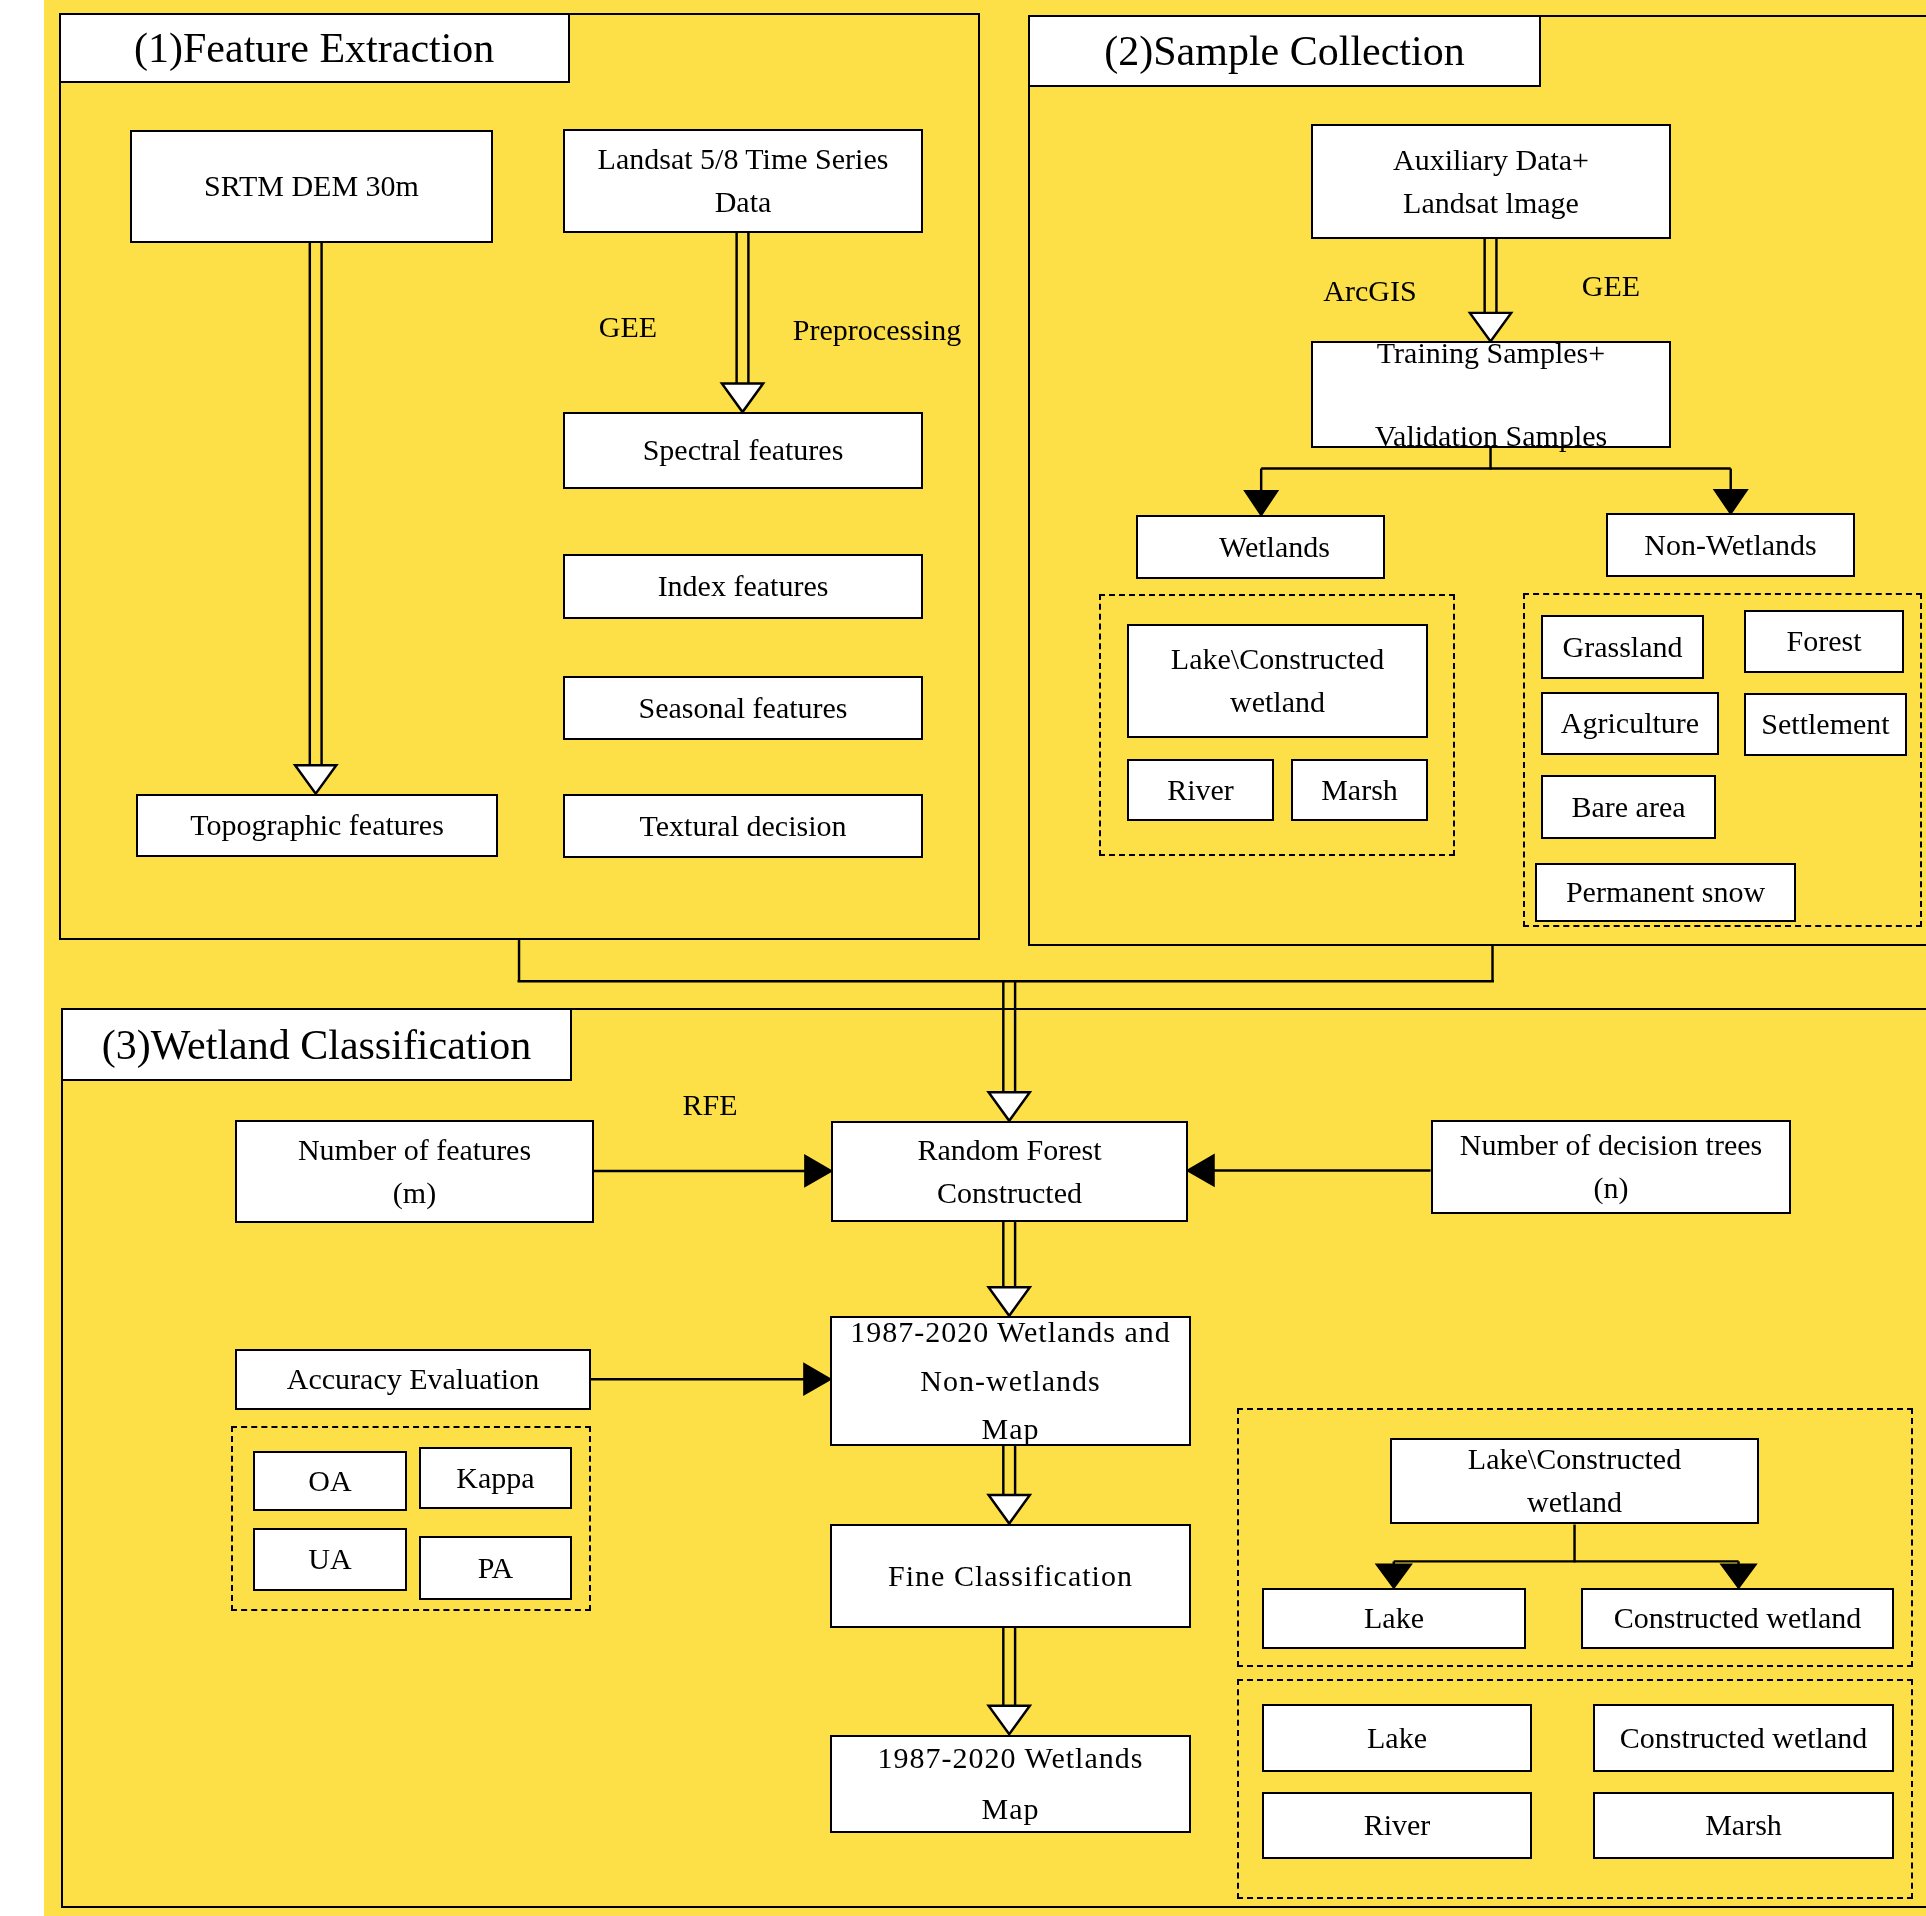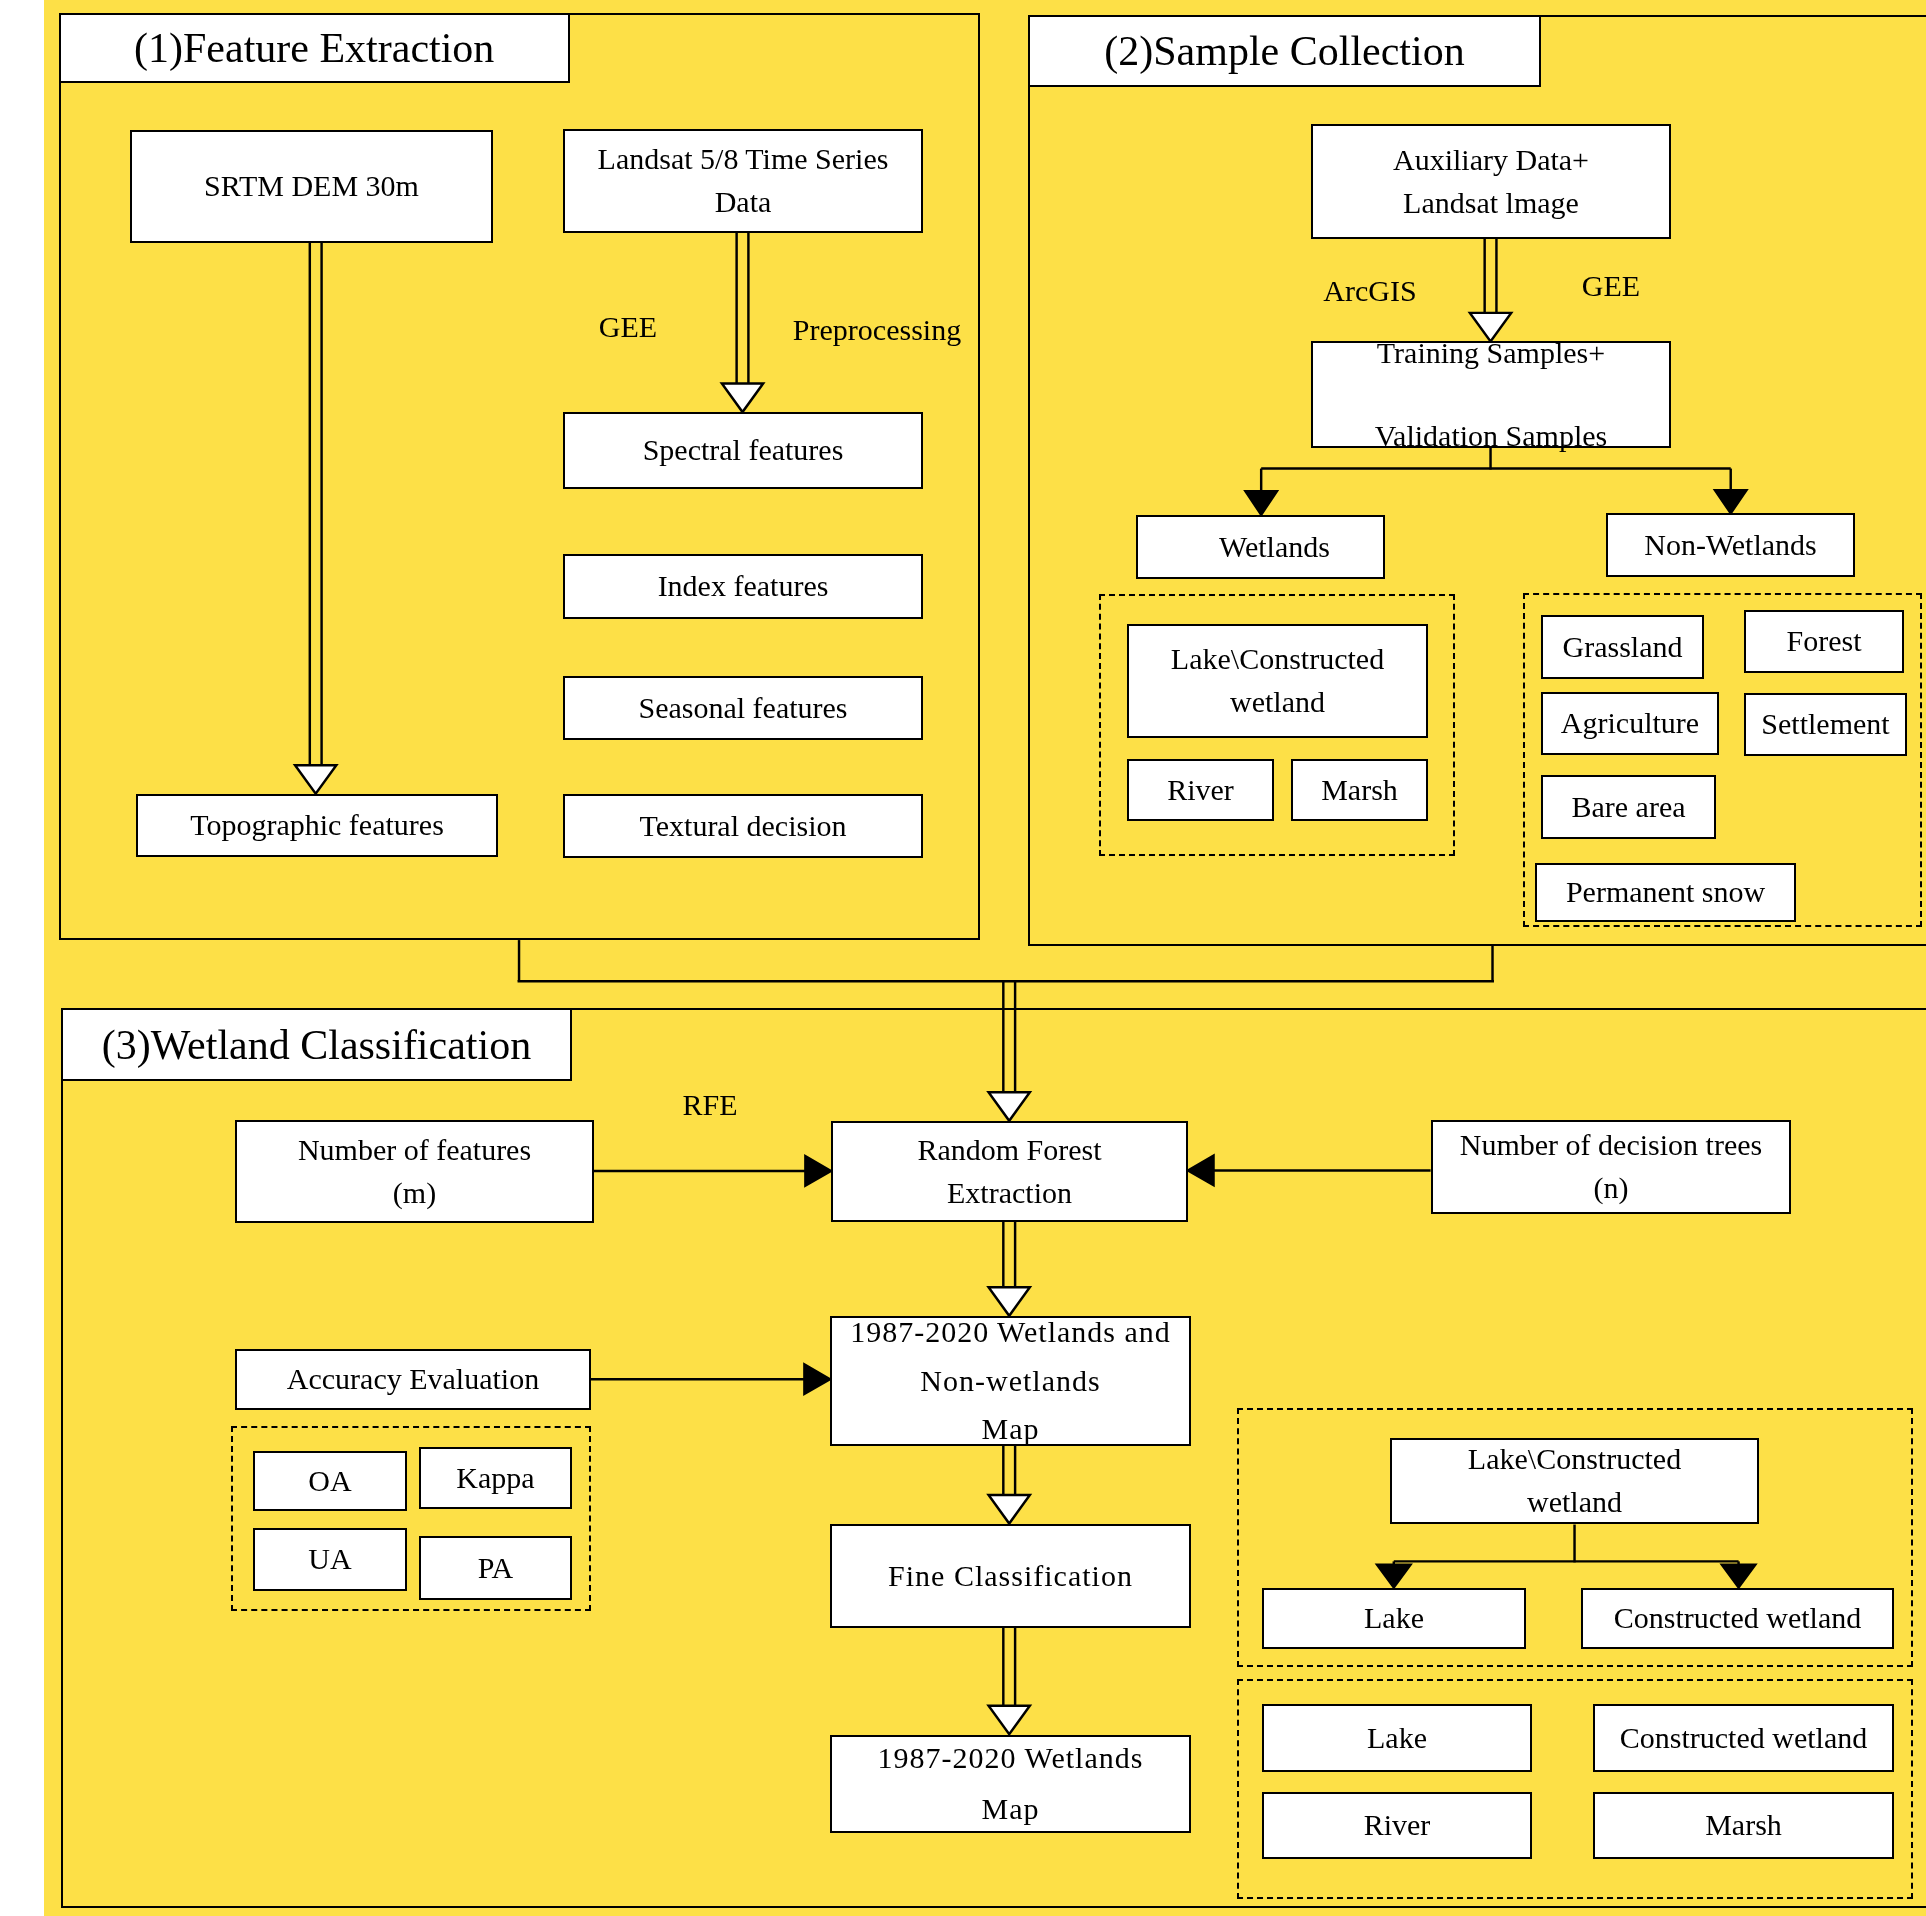--- a/index.html
+++ b/index.html
@@ -190,21 +190,21 @@
     <div>Permanent snow</div>
   </div>
 
   <div class="lbl" style="left:666px;top:1105px;">RFE</div>
   <div class="box" style="left:191px;top:1120px;width:359px;height:103px;">
     <div>Number of features</div>
     <div>(m)</div>
   </div>
   <div class="box" style="left:787px;top:1121px;width:357px;height:101px;">
     <div>Random Forest</div>
-    <div>Extraction</div>
+    <div>Constructed</div>
   </div>
   <div class="box" style="left:1387px;top:1120px;width:360px;height:94px;">
     <div>Number of decision trees</div>
     <div>(n)</div>
   </div>
   <div class="box" style="left:191px;top:1349px;width:356px;height:61px;">
     <div>Accuracy Evaluation</div>
   </div>
   <div class="box" style="left:209px;top:1451px;width:154px;height:60px;">
     <div>OA</div>

